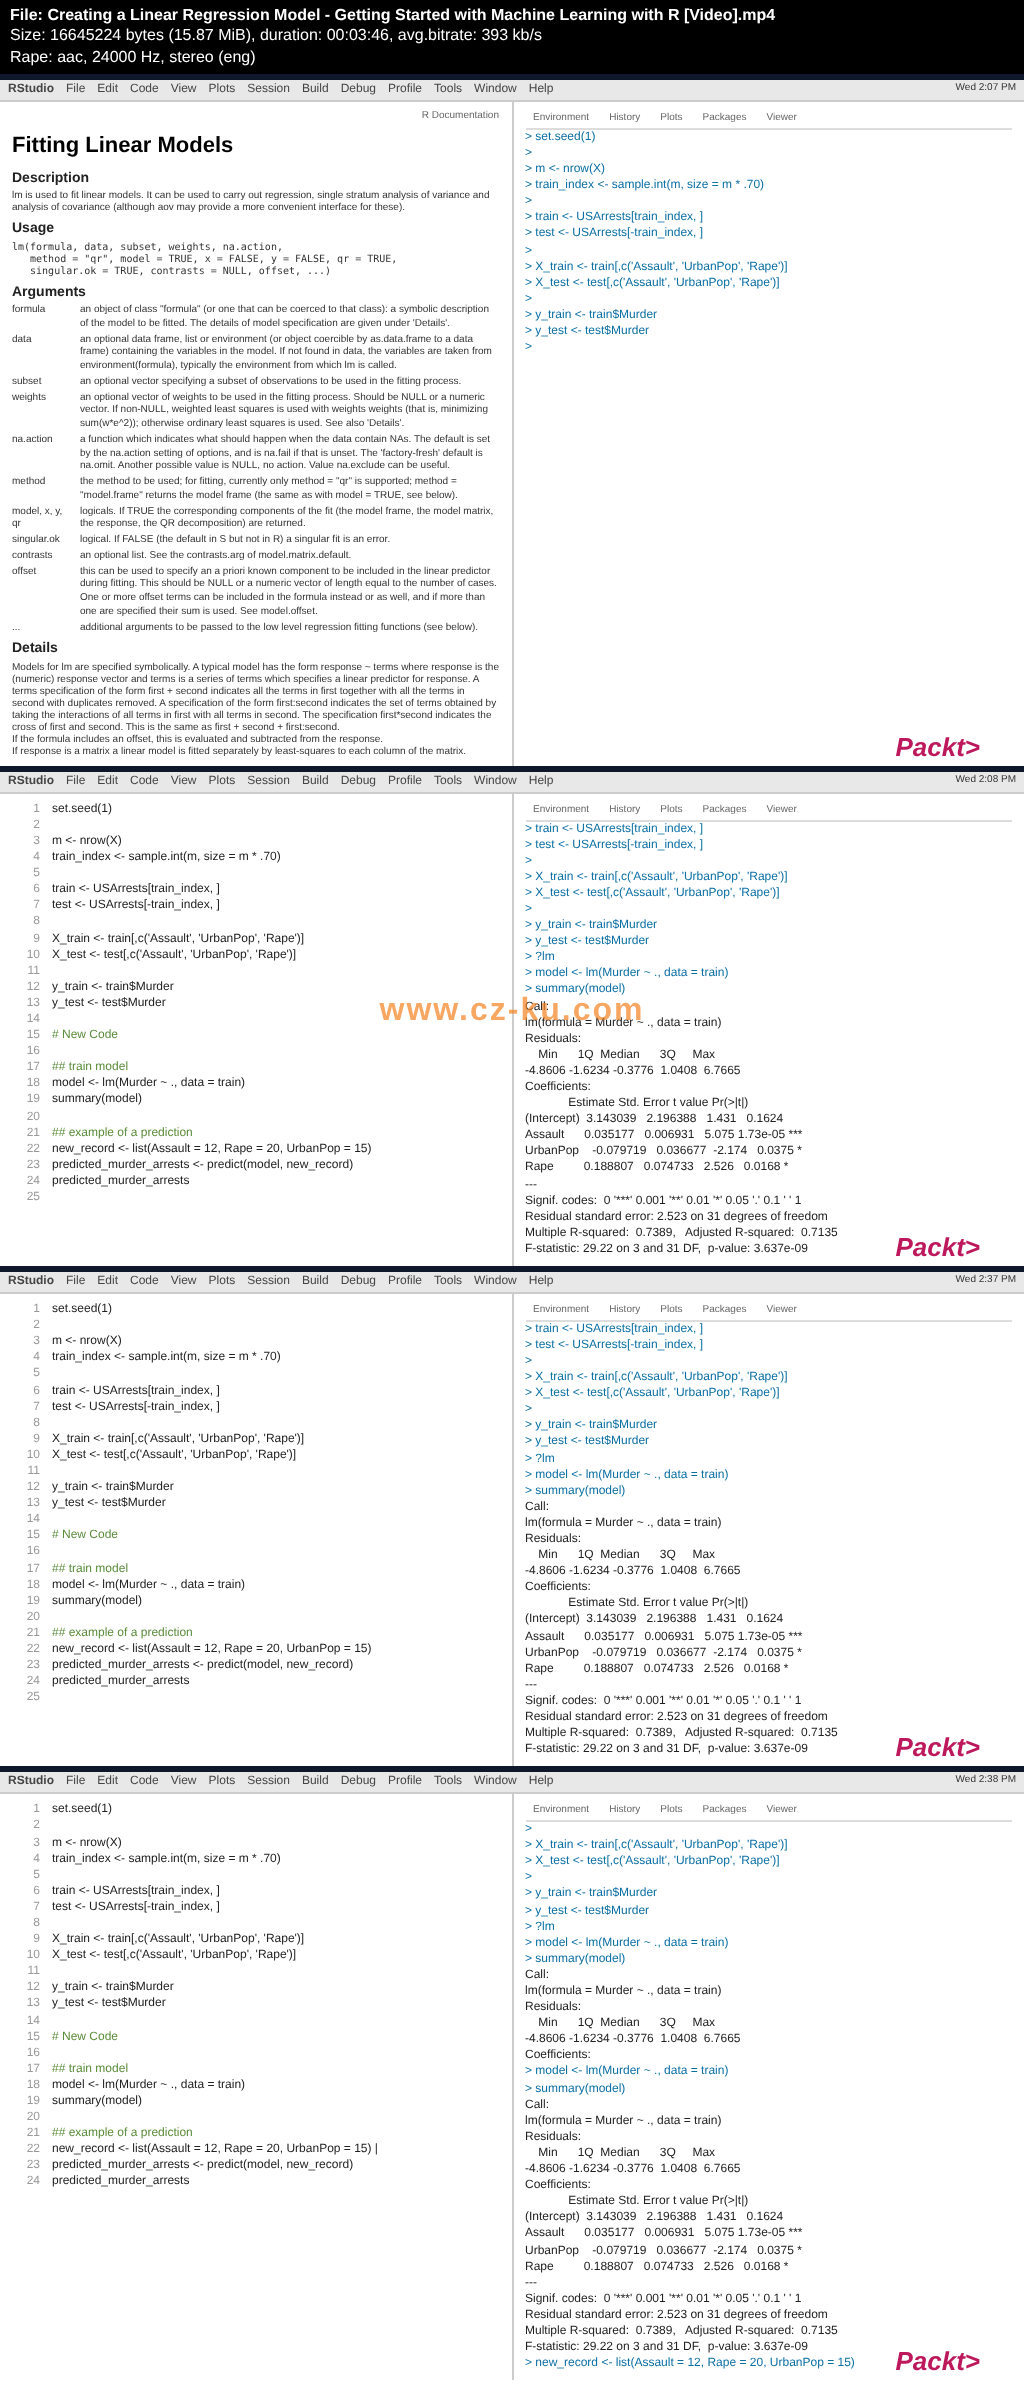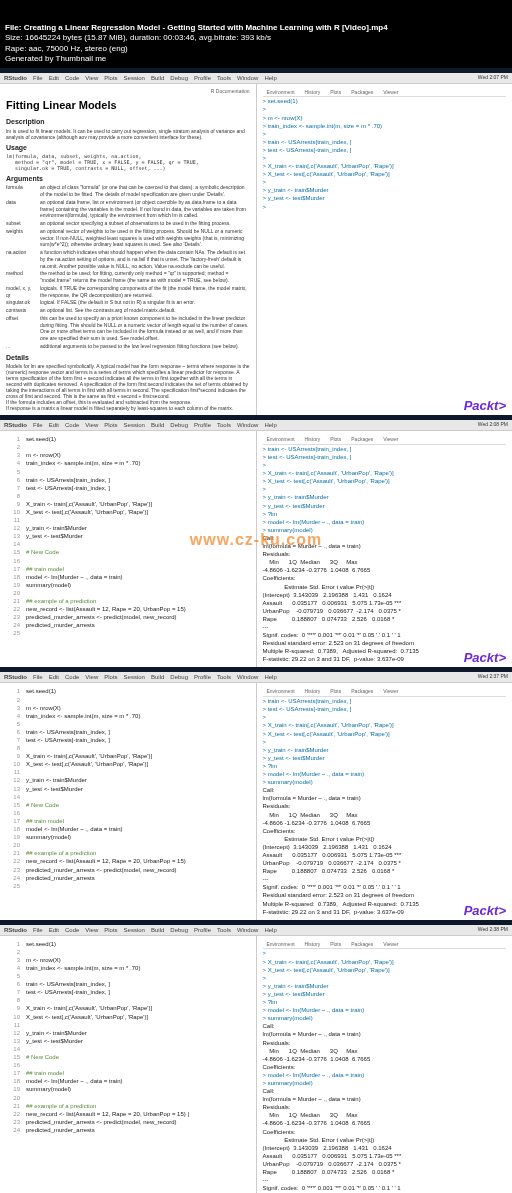--- a/index.html
+++ b/index.html
@@ -1,48 +1,47 @@
 <!DOCTYPE html>
 <html><head>
 <meta charset="utf-8">
 <style>
 * { margin:0; padding:0; box-sizing:border-box; font-family:Arial,Helvetica,sans-serif; }
 body { width:512px; background:#fff; font-size:7px; color:#222; }
 .header { background:#000; color:#fff; padding:3px 5px; font-size:8px; line-height:1.3; }
-.header .title { font-weight:bold;margin-top:20px; }
-.section { border-top:5px solid #0f172a; background:#fff; position:relative; }
+.header .title { font-weight:bold; }
+.section { border-top:3px solid #0f172a; background:#fff; position:relative; }
 .toolbar { background:#e8e8e8; padding:2px 4px; font-size:6px; color:#444; border-bottom:1px solid #ccc; display:flex; gap:6px; }
 .toolbar span { cursor:default; }
 .panes { display:flex; }
 .pane-left { flex:1; border-right:1px solid #ccc; padding:4px 6px; font-size:6px; line-height:1.35; font-family:Menlo,Consolas,monospace; }
 .pane-right { flex:1; padding:4px 6px; font-size:6px; line-height:1.35; font-family:Menlo,Consolas,monospace; background:#fff; }
 .doc-title { font-size:11px; font-weight:bold; color:#000; font-family:Arial; margin:4px 0; }
 .doc-sub { font-size:7px; font-weight:bold; margin:3px 0 1px; }
 .doc-text { font-size:5px; color:#333; line-height:1.2; }
 .arg-row { display:flex; gap:4px; font-size:5px; margin:1px 0; }
 .arg-name { width:30px; color:#333; }
 .arg-desc { flex:1; color:#333; }
 .gutter { color:#999; display:inline-block; width:14px; text-align:right; margin-right:6px; user-select:none; }
 .comment { color:#5a8c3a; }
 .blue { color:#0b6fa4; }
-.brand { position:absolute; right:6px; color:#6d28d9; font-weight:bold; font-size:13px; font-style:italic; }
+.brand { position:absolute; right:22px; color:#be185d; font-weight:bold; font-size:13px; font-style:italic; }
 .watermark { position:absolute; left:50%; transform:translateX(-50%); color:#f58220; opacity:.7; font-size:16px; font-weight:bold; letter-spacing:1px; }
 .line { white-space:pre; }
 .console-tabs { font-size:5px; color:#666; padding:1px 4px; border-bottom:1px solid #ddd; display:flex; gap:10px; }
 .mini { font-size:5px; color:#666; }
 .clock { position:absolute; right:4px; top:1px; font-size:5px; color:#333; }
 </style>
 </head>
 <body>
 
 <div class="header">
   <div class="title"><span>File:</span> <span>Creating a Linear Regression Model - Getting Started with Machine Learning with R [Video].mp4</span></div>
   <div><span>Size:</span> <span>16645224 bytes (15.87 MiB), duration: 00:03:46, avg.bitrate: 393 kb/s</span></div>
-  <div><span>Rape:</span> <span>aac, 75000 Hz, stereo (eng)</span></div>
-  <div>Generated by Thumbnail me</div>
+  <div><span>Rape:</span> <span>aac, 24000 Hz, stereo (eng)</span></div>
 </div>
 
 <div class="section">
   <div class="toolbar" id="menu1">
       <span style="font-weight: bold;">RStudio</span>
       <span>File</span>
       <span>Edit</span>
       <span>Code</span>
       <span>View</span>
       <span>Plots</span>

